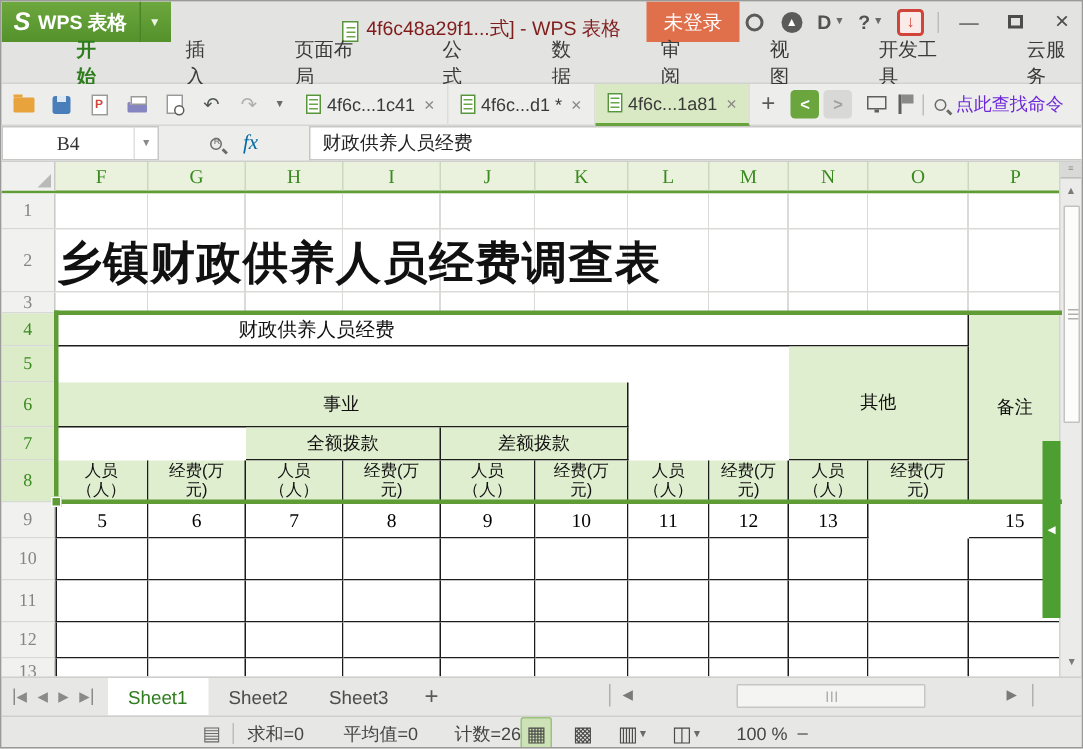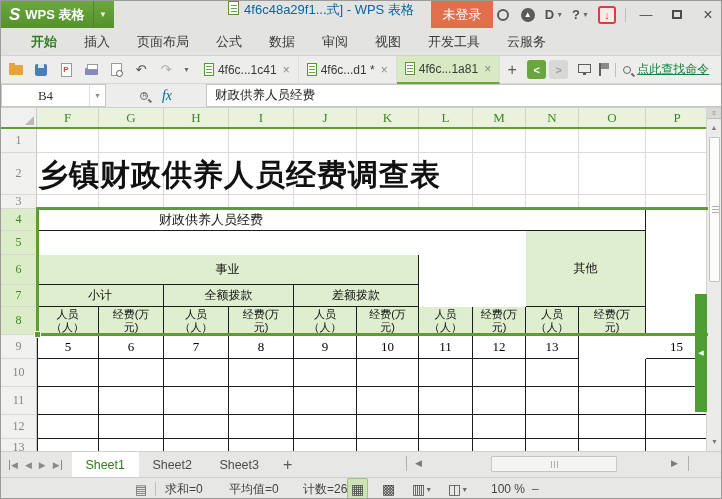--- a/index.html
+++ b/index.html
@@ -7,37 +7,37 @@
   body { font-family:"Liberation Sans","DejaVu Sans",sans-serif; font-size:12px; color:#333; }
   .serif { font-family:"Liberation Serif","DejaVu Serif",serif; }
   .app { position:relative; width:722px; height:499px; background:#e6e6e4; overflow:hidden; border:1px solid #9a9a98; }
 
   
   .titlebar { position:absolute; left:0; top:0; width:722px; height:27px; background:#e3e3e1; }
   .logo { position:absolute; left:0; top:0; height:27px; width:113px; background:linear-gradient(#6ca83d,#55912c); display:flex; align-items:center; color:#fff; }
   .logo-s { font-size:17px; font-weight:bold; font-style:italic; padding:0 5px 0 8px; }
   .logo-app { font-size:13px; font-weight:bold; }
   .logo-caret { margin-left:8px; width:20px; height:27px; display:flex; align-items:center; justify-content:center; border-left:1px solid #4c8527; font-size:8px; color:#eaf4df; }
-  .doc-title { position:absolute; left:190px; top:0; width:260px; height:27px; display:flex; align-items:flex-start; justify-content:center; gap:5px; font-size:13px; color:#0369a1; }
+  .doc-title { position:absolute; left:190px; top:0; width:260px; height:27px; display:flex; align-items:flex-end; justify-content:center; gap:5px; font-size:13px; color:#7f1d1d; }
   .page-ico { width:11px; height:14px; background:#fff; border:1px solid #58953a; position:relative; }
   .page-ico:after { content:""; position:absolute; left:2px; top:3px; width:6px; height:1px; background:#6aa648; box-shadow:0 3px 0 #6aa648,0 6px 0 #6aa648; }
   .login-btn { position:absolute; left:430px; top:0; width:62px; height:27px; background:#e0704c; color:#fff; font-size:13px; border:none; display:flex; align-items:center; justify-content:center; cursor:pointer; }
   .tb-right { position:absolute; right:4px; top:0; height:27px; display:flex; align-items:center; gap:9px; }
   .ring { width:12px; height:12px; border:2px solid #5b5b59; border-radius:50%; display:inline-block; }
   .disc { width:14px; height:14px; background:#5b5b59; border-radius:50%; color:#fff; font-size:8px; display:flex; align-items:center; justify-content:center; }
   .tb-txt { font-size:13px; font-weight:bold; color:#525250; display:flex; align-items:center; gap:2px; }
   .caret { font-size:7px; color:#6a6a68; }
   .dl-ico { width:18px; height:18px; border:2px solid #d0443a; border-radius:3px; background:#faeae8; color:#d0443a; font-weight:bold; font-size:11px; display:flex; align-items:center; justify-content:center; }
   .vsep { width:1px; height:14px; background:#bdbdbb; }
   .winbtn { width:22px; height:20px; display:flex; align-items:center; justify-content:center; color:#4c4c4a; font-size:13px; }
   .maxbox { width:10px; height:9px; border:2px solid #4c4c4a; }
 
   
   .menubar { position:absolute; left:0; top:27px; width:722px; height:28px; background:#e3e3e1; border-bottom:1px solid #d2d2d0; display:flex; align-items:center; padding-left:30px; gap:27px; font-size:13px; color:#3a3a3a; }
-  .menu-item { cursor:pointer; }
+  .menu-item { cursor:pointer;margin-left:20px; }
   .menu-item.active { color:#2f7d1e; font-weight:bold; }
 
   
   .toolbar { position:absolute; left:0; top:55px; width:722px; height:28px; background:#ededeb; border-bottom:1px solid #d6d6d4; display:flex; align-items:center; }
   .qat { display:flex; align-items:center; gap:9px; padding:0 6px 0 7px; }
   .ico { display:inline-flex; align-items:center; justify-content:center; width:16px; height:16px; font-size:13px; color:#5a5a58; }
   .folder { width:14px; height:10px; background:#e8a33d; border-radius:1px; position:relative; }
   .folder:before { content:""; position:absolute; left:0; top:-2px; width:6px; height:2px; background:#e8a33d; }
   .save { width:12px; height:12px; background:#4a7ebb; border-radius:2px; position:relative; }
   .save:before { content:""; position:absolute; left:3px; top:0; width:6px; height:4px; background:#dce8f4; }
@@ -56,21 +56,21 @@
   .newtab { width:24px; display:flex; align-items:center; justify-content:center; font-size:16px; color:#5a5a58; cursor:pointer; }
   .navbtn { width:19px; height:19px; border-radius:3px; display:flex; align-items:center; justify-content:center; font-weight:bold; font-size:11px; margin-left:3px; cursor:pointer; }
   .navbtn.prev { background:#6aa53e; color:#fff; }
   .navbtn.next { background:#d8d8d6; color:#a0a09e; }
   .monitor { width:13px; height:9px; border:1px solid #5f5f5d; position:relative; margin-top:-2px; }
   .monitor:after { content:""; position:absolute; left:4px; bottom:-3px; width:3px; height:2px; background:#5f5f5d; }
   .flag { width:2px; height:13px; background:#5f5f5d; position:relative; }
   .flag:after { content:""; position:absolute; left:2px; top:0; width:8px; height:6px; background:#8a8a88; }
   .mag { width:8px; height:8px; border:1.5px solid #6a6a68; border-radius:50%; position:relative; display:inline-block; }
   .mag:after { content:""; position:absolute; left:7px; top:7px; width:4px; height:1.5px; background:#6a6a68; transform:rotate(45deg); }
-  .find-cmd { color:#15803d; margin-left:6px;text-decoration:underline; }
+  .find-cmd { color:#6d28d9; margin-left:6px; }
 
   
   .formulabar { position:absolute; left:0; top:83px; width:722px; height:24px; background:#ededeb; border-bottom:1px solid #cfcfcd; display:flex; align-items:stretch; }
   .namebox { width:105px; background:#fff; border:1px solid #c7c7c5; display:flex; align-items:center; }
   .namebox .nb-val { flex:1; text-align:center; font-size:13px; color:#333; }
   .nb-caret { width:16px; border-left:1px solid #e0e0de; display:flex; align-items:center; justify-content:center; font-size:7px; color:#8a8a88; height:100%; }
   .fx-zone { width:100px; display:flex; align-items:center; justify-content:center; gap:14px; }
   .fx { font-family:"Liberation Serif","DejaVu Serif",serif; font-style:italic; font-size:14px; color:#0369a1; }
   .stamp { position:relative; } .stamp span { position:absolute; left:1.5px; top:-1px; font-size:6px; color:#6a6a68; }
   .f-input { flex:1; background:#fff; border:1px solid #c7c7c5; border-right:none; display:flex; align-items:center; padding-left:8px; font-size:12.5px; color:#222; }
@@ -299,23 +299,23 @@
     <div class="cellarea">
       <div class="emptyrows">
         <div class="hline" style="top:23px"></div>
         <div class="hline" style="top:65px"></div>
         <div class="hline" style="top:79px"></div>
       </div>
       <div class="sheet-title">乡镇财政供养人员经费调查表</div>
 
       <div class="tbl">
         <div class="tc white lft" style="grid-area:1/1/2/11; padding-left:122px; font-size:13px;">财政供养人员经费</div>
+        <div class="tc" style="grid-area:1/11/6/12;">备注</div>
         <div class="tc" style="grid-area:3/1/4/7;">事业</div>
         <div class="tc" style="grid-area:2/9/5/11;">其他</div>
-        <div class="tc" style="grid-area:4/1/5/3;">小计</div>
         <div class="tc" style="grid-area:4/3/5/5;">全额拨款</div>
         <div class="tc" style="grid-area:4/5/5/7;">差额拨款</div>
 
         <div class="tc tc2" style="grid-area:5/1">
             <span>人员</span>
             <span>（人）</span>
           </div>
         <div class="tc tc2" style="grid-area:5/2">
             <span>经费(万</span>
             <span>元)</span>

